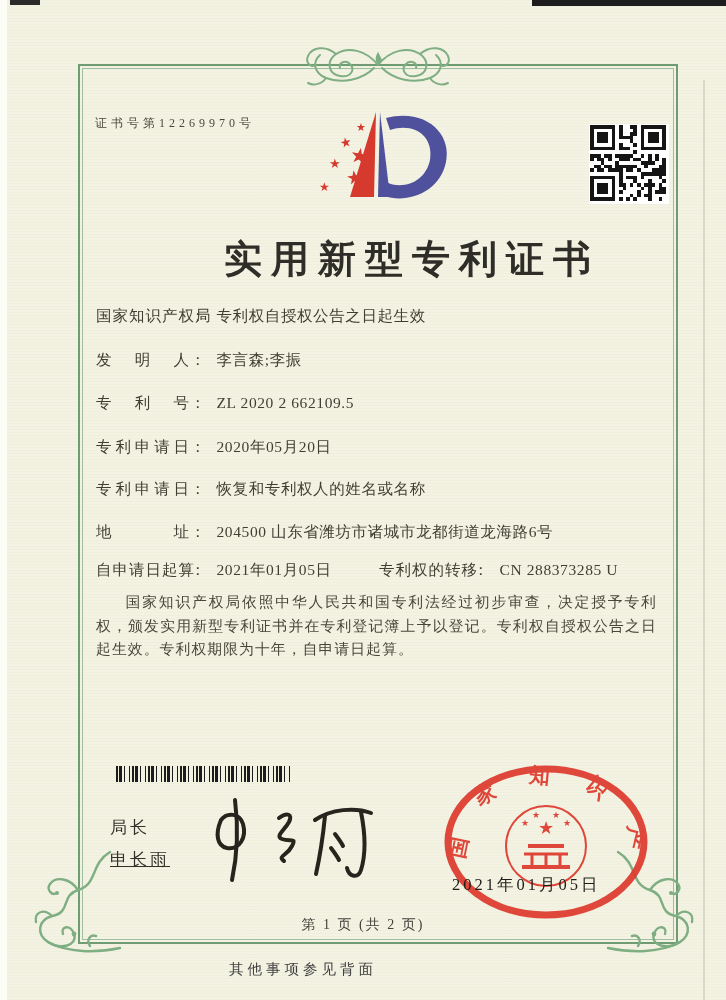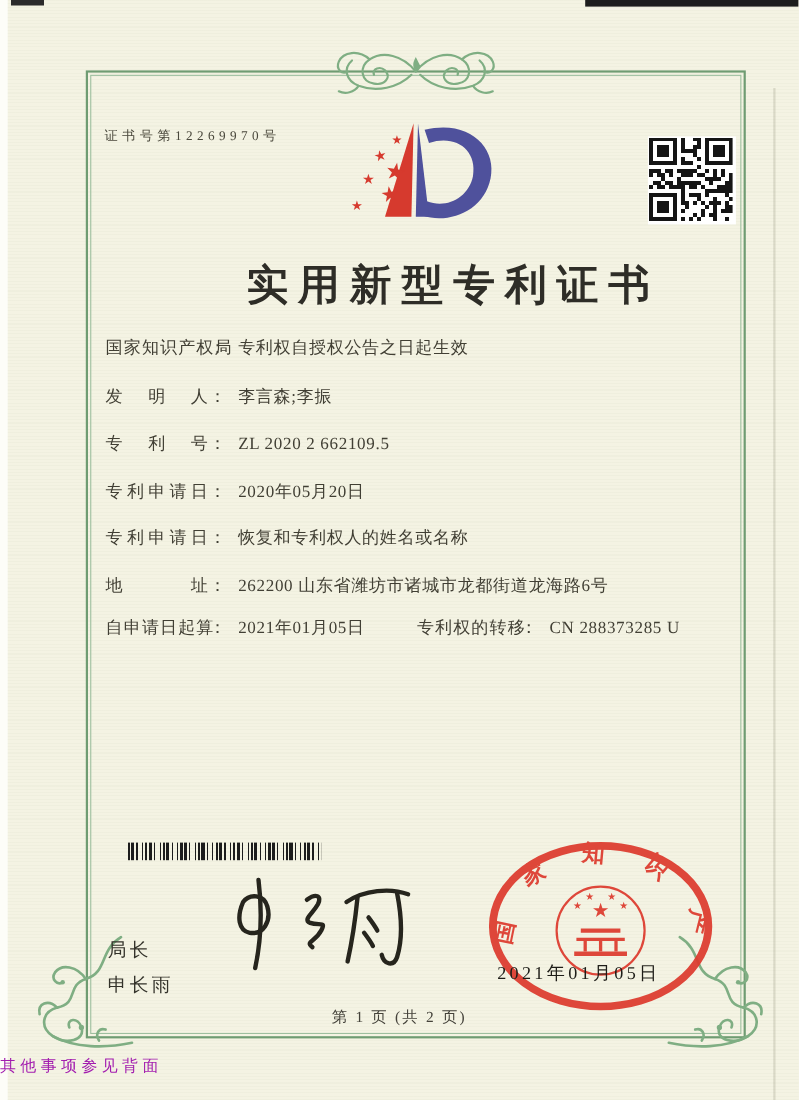--- a/index.html
+++ b/index.html
@@ -37,28 +37,28 @@
   .val{letter-spacing:0.6px;}
   .r0{top:306px}.r1{top:350px}.r2{top:393px}.r3{top:437px}.r4{top:479px}.r5{top:522px}.r6{top:560px}
   .grp2{position:absolute;left:283px;top:0;}
   
   .paras{left:96px;top:591px;width:561px;}
   .paras p{margin:0;text-indent:2em;font-size:14.8px;line-height:1.6;letter-spacing:1.1px;color:#4a473a;text-align:justify;}
   
   .barcode{left:116px;top:766px;width:176px;height:16px;
     background:repeating-linear-gradient(90deg,#1c1c1c 0 2px,transparent 2px 3px,#1c1c1c 3px 6px,
       transparent 6px 8px,#1c1c1c 8px 9px,transparent 9px 13px,#1c1c1c 13px 14px,transparent 14px 16px);}
-  .signer{left:98px;font-family:"Liberation Sans","DejaVu Sans",sans-serif;font-size:17px;letter-spacing:3px;color:#33322a;margin-top:36px;}
+  .signer{left:110px;font-family:"Liberation Sans","DejaVu Sans",sans-serif;font-size:17px;letter-spacing:3px;color:#33322a;}
   .signer.role{top:816px;}
-  .signer.name{top:848px;}
+  .signer.name{top:848px;text-decoration:underline;}
   .signature{left:205px;top:790px;width:195px;height:98px;}
   .seal{left:440px;top:762px;width:212px;height:160px;opacity:0.93;}
   .seal-date{left:452px;top:874px;font-size:16.5px;letter-spacing:3px;color:#1e1d18;}
   .page-num{left:0;top:916px;width:726px;text-align:center;font-size:14px;letter-spacing:2px;color:#44423a;}
-  .back-note{left:0;top:960px;width:606px;font-size:14.5px;letter-spacing:4px;color:#a21caf;}
+  .back-note{left:0;top:960px;width:606px;text-align:center;font-size:14.5px;letter-spacing:4px;color:#404040;}
 </style>
 </head>
 <body>
 
 <div class="abs artifact-tl"></div>
 <div class="abs artifact-tr"></div>
 <div class="abs edge-left"></div>
 <div class="abs edge-right"></div>
 
 <div class="abs frame"></div>
@@ -267,30 +267,31 @@
 <div class="row r2">
   <span class="lbl">专利号</span><span class="colon">：</span><span class="val">ZL 2020 2 662109.5</span>
 </div>
 <div class="row r3">
   <span class="lbl">专利申请日</span><span class="colon">：</span><span class="val">2020年05月20日</span>
 </div>
 <div class="row r4">
   <span class="lbl">专利申请日</span><span class="colon">：</span><span class="val">恢复和专利权人的姓名或名称</span>
 </div>
 <div class="row r5">
-  <span class="lbl">地址</span><span class="colon">：</span><span class="val">262200 山东省潍坊市诸城市龙都街道龙海路6号</span>
+  <span class="lbl">地址</span><span class="colon">：</span><span class="val">204500 山东省潍坊市诸城市龙都街道龙海路6号</span>
 </div>
 <div class="row r6">
   <span class="lbl">自申请日起算</span><span class="colon">：</span><span class="val">2021年01月05日</span>
   <span class="grp2">
     <span class="lbl">专利权的转移</span><span class="colon">：</span><span class="val">CN 288373285 U</span>
   </span>
 </div>
 
 <div class="abs paras">
+  <p>国家知识产权局依照中华人民共和国专利法经过初步审查，决定授予专利权，颁发实用新型专利证书并在专利登记簿上予以登记。专利权自授权公告之日起生效。专利权期限为十年，自申请日起算。</p>
 </div>
 
 <div class="abs barcode"></div>
 
 <div class="abs signer role">局长</div>
 <div class="abs signer name">申长雨</div>
 
 <svg class="abs signature" viewBox="0 0 195 98">
   <g stroke="#26251d" stroke-width="4" fill="none" stroke-linecap="round" stroke-linejoin="round">
     <path d="M30,10 C33,34 33,62 27,90"></path>

